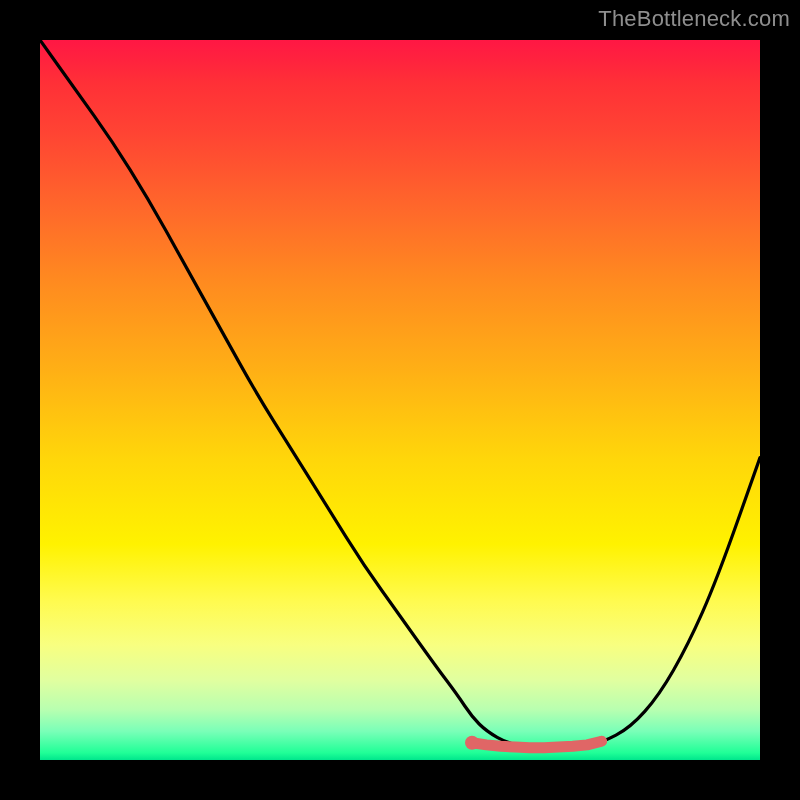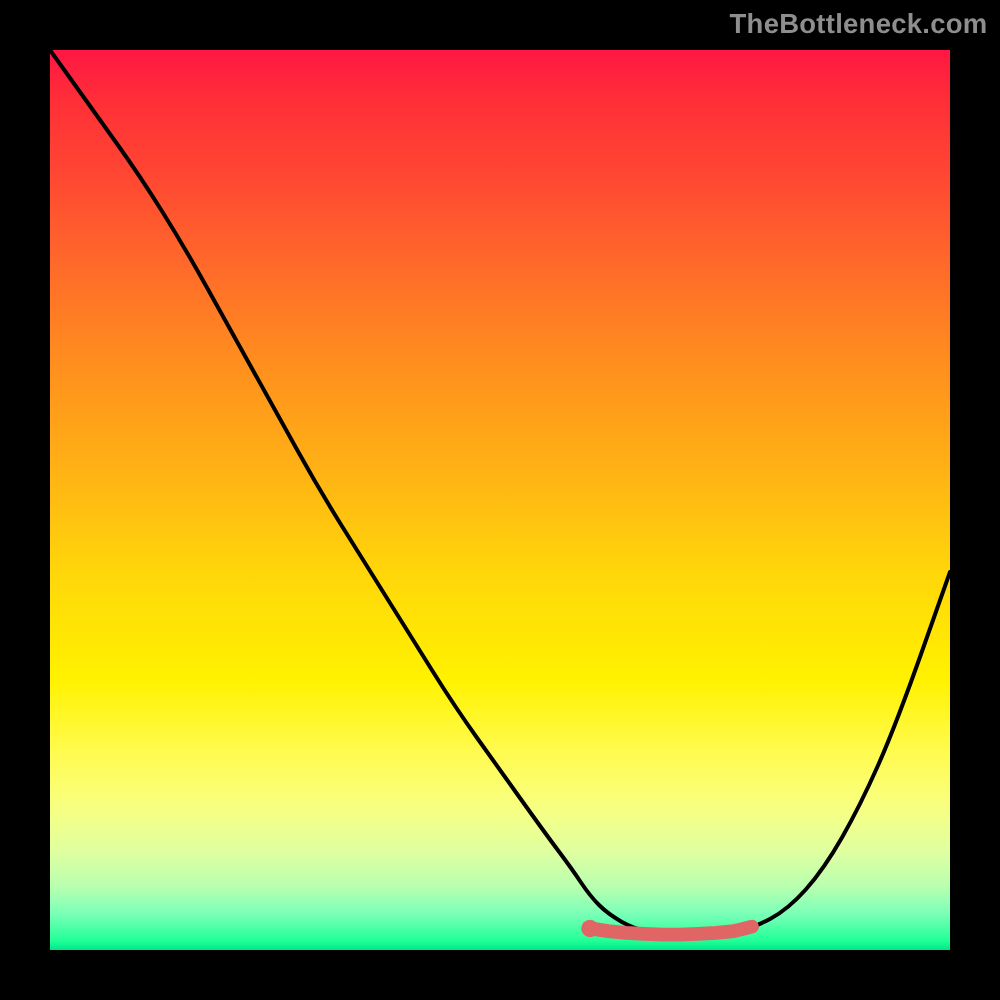--- a/index.html
+++ b/index.html
@@ -52,21 +52,21 @@
     width: 720px;
     height: 720px;
     overflow: visible;
   }
   .watermark {
     position: absolute;
     top: 6px;
     right: 10px;
     color: #8e8e8e;
     font-size: 22px;
-    font-weight: 700;
+    font-weight: 400;
     letter-spacing: 0.2px;
   }
 </style>
 </head>
 <body>
 
 <div class="frame">
 
   <div class="watermark">TheBottleneck.com</div>
 

